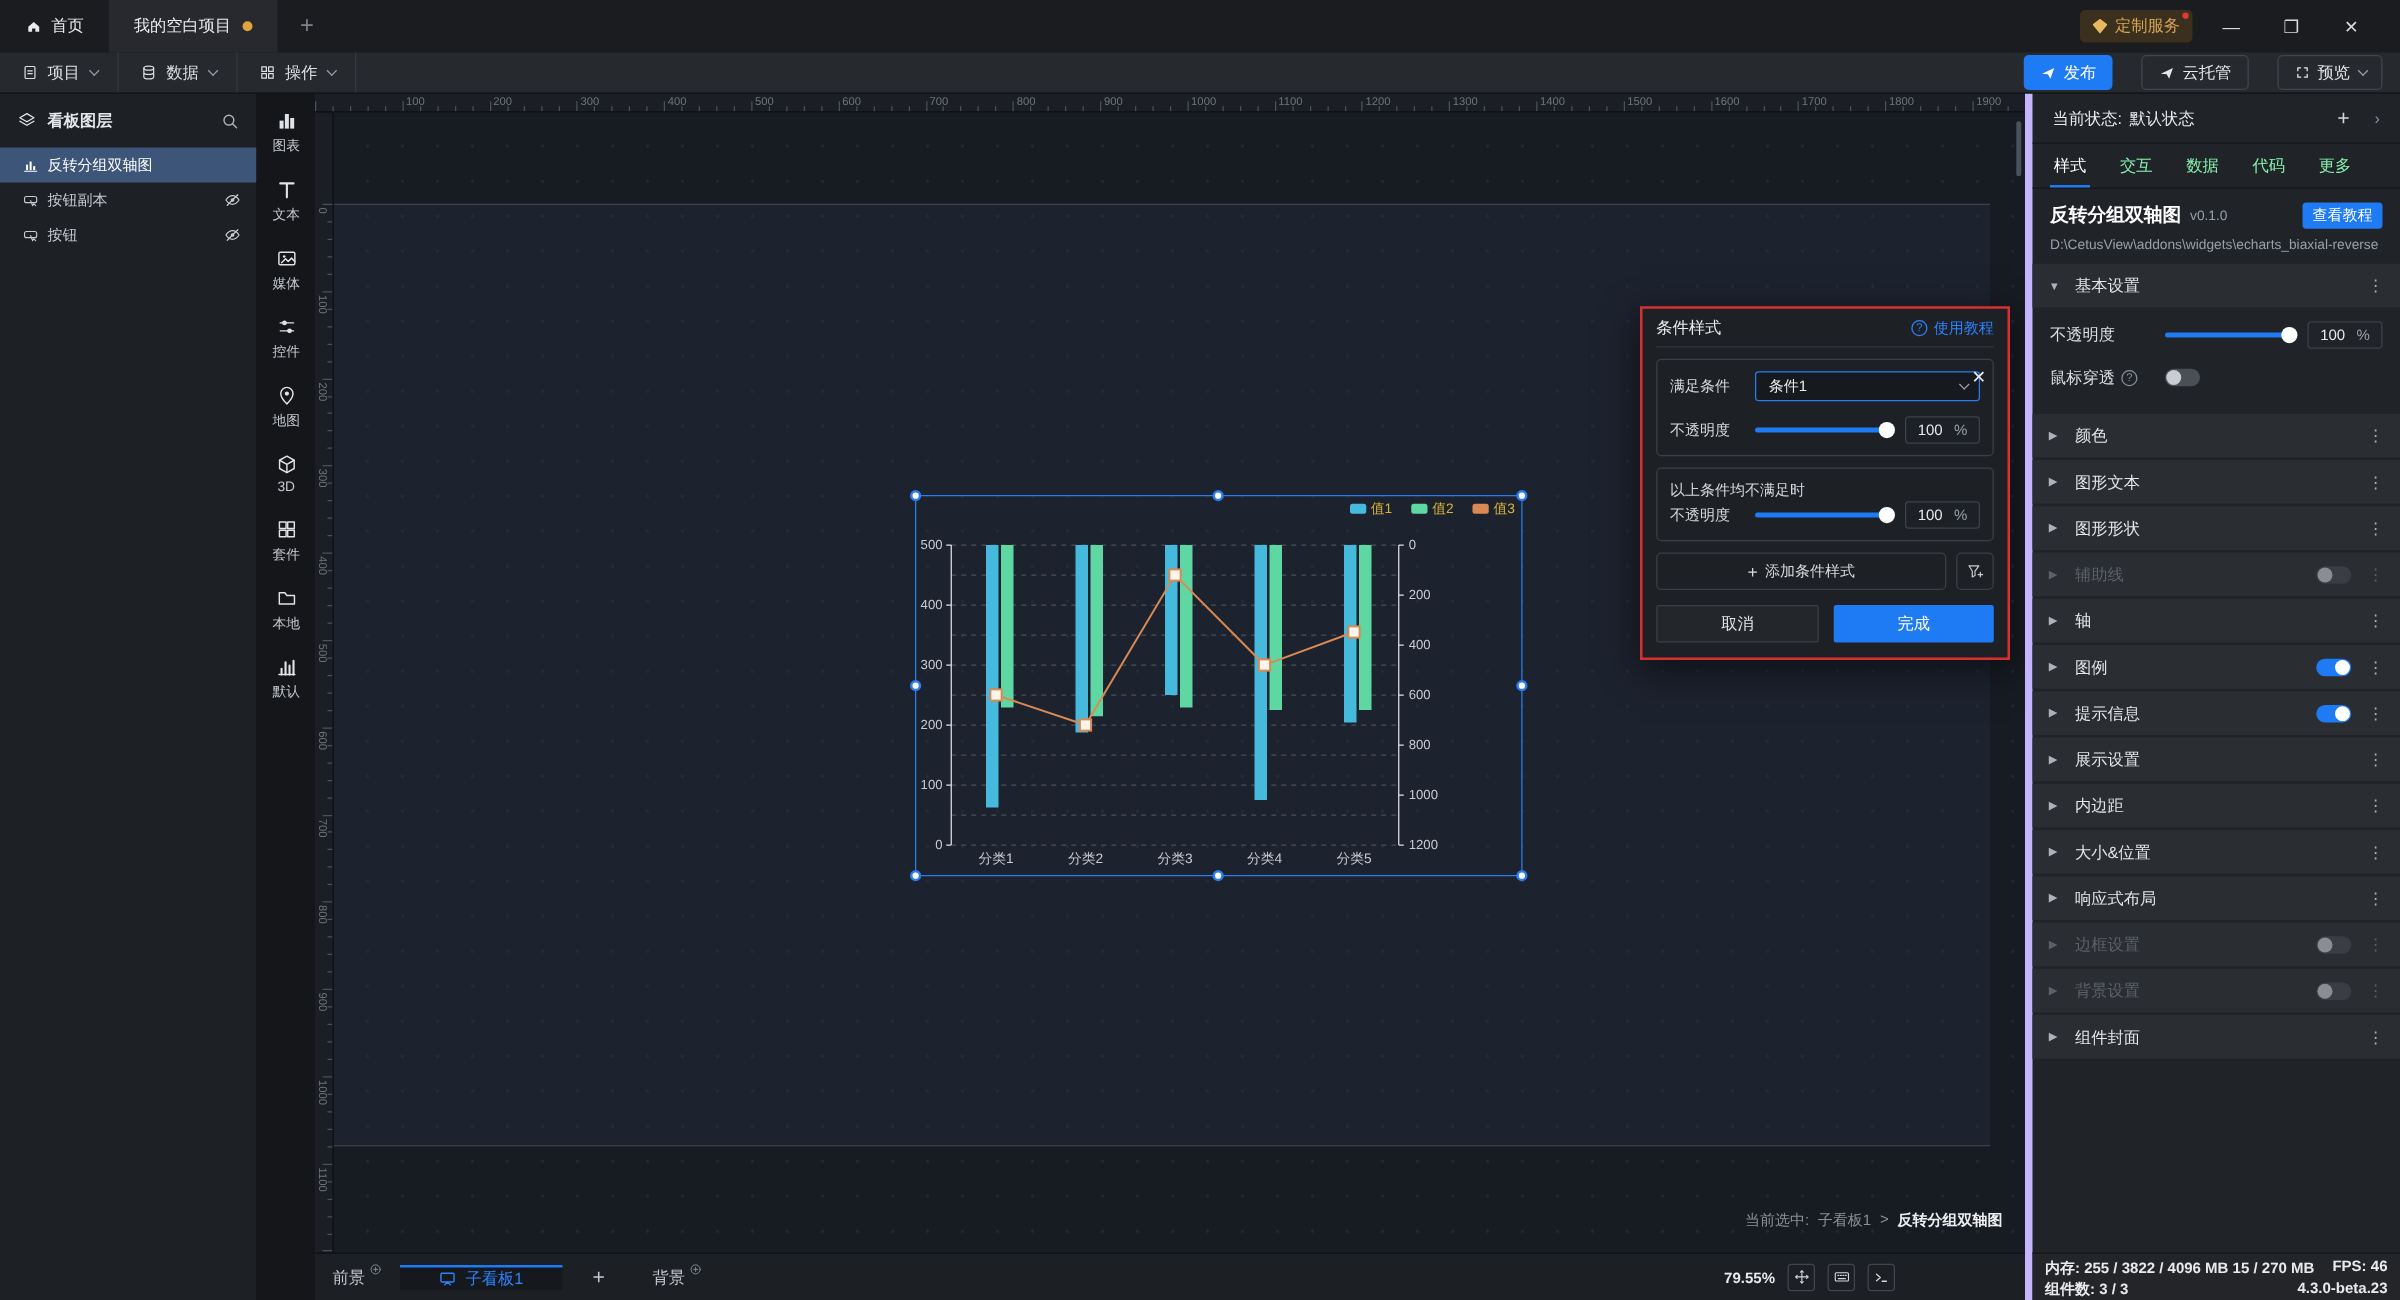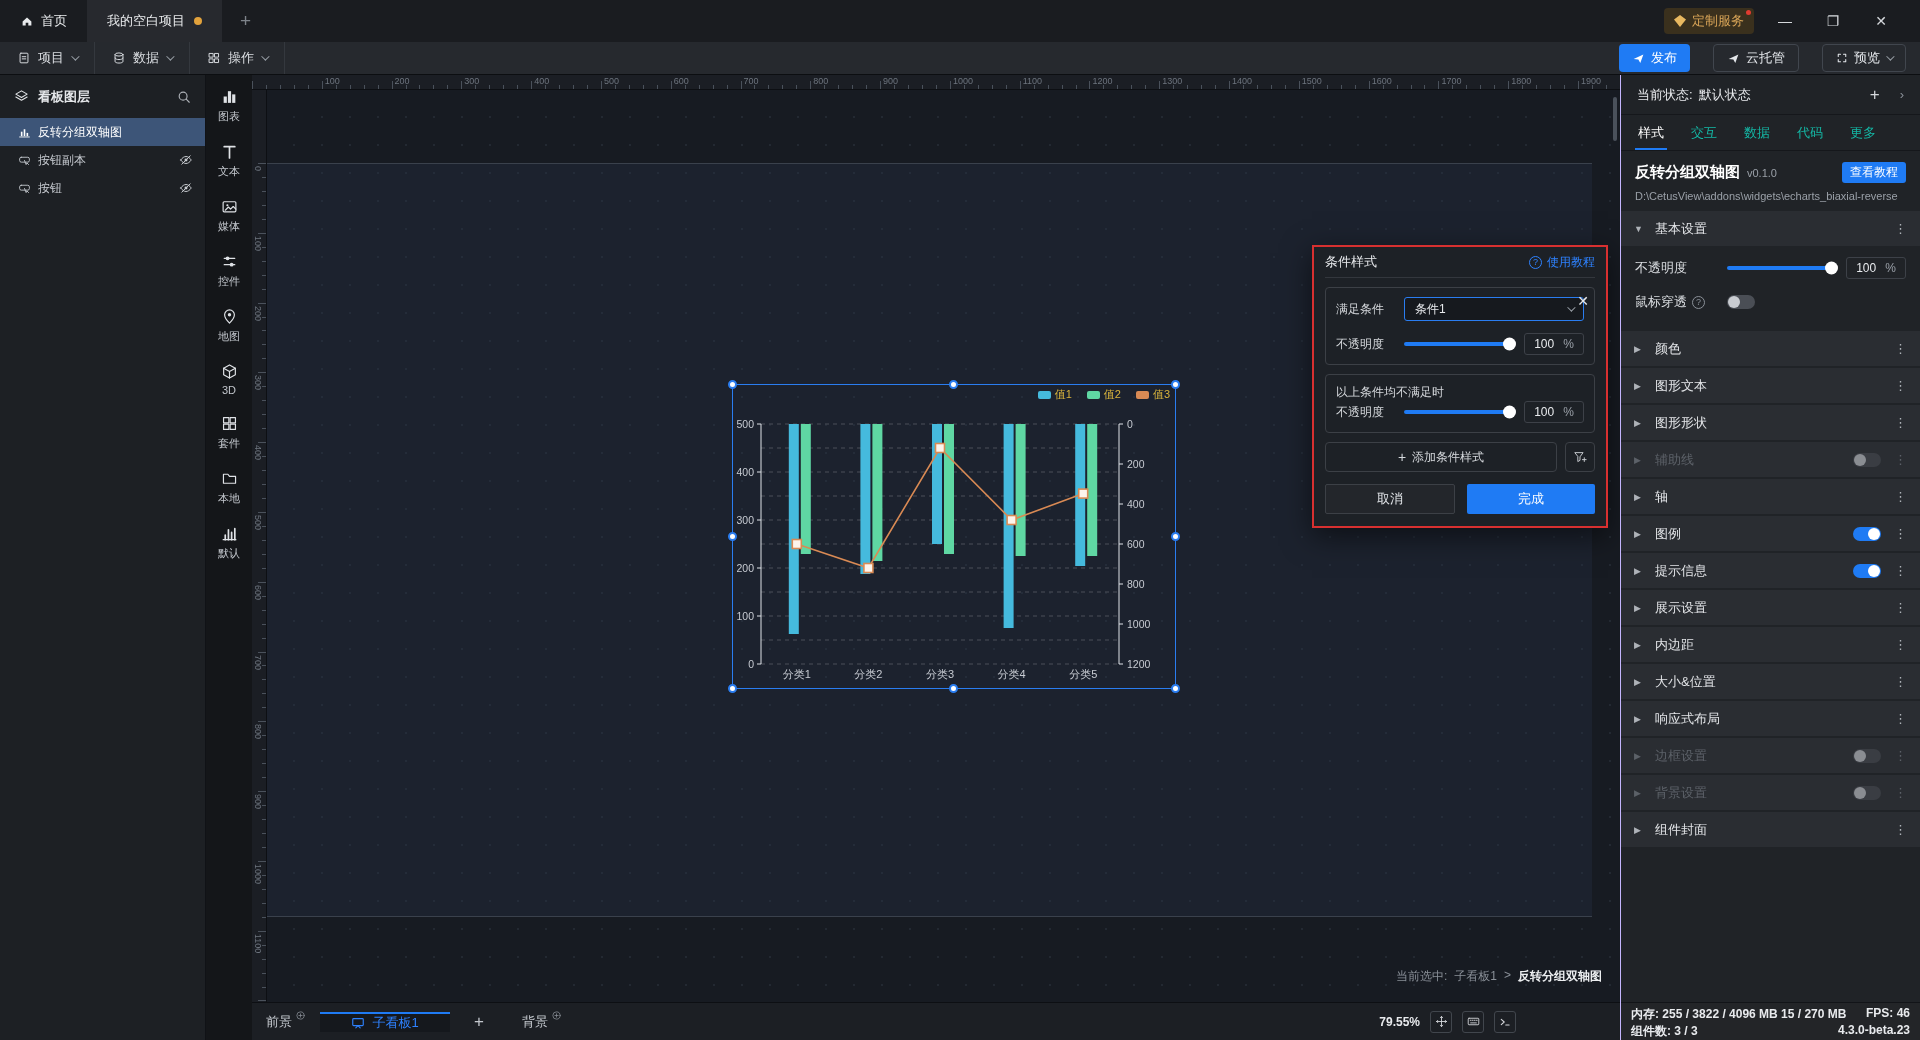--- a/index.html
+++ b/index.html
@@ -46,21 +46,21 @@
 .ruler-h { position:absolute; top:0; left:0; right:0; height:15px; background:#1b1e24; border-bottom:1px solid #0d0f13; z-index:6; overflow:hidden; }
 .ruler-v { position:absolute; top:15px; left:0; width:15px; bottom:38px; background:#1b1e24; border-right:1px solid #0d0f13; z-index:5; overflow:hidden; }
 .tick-h { position:absolute; bottom:0; width:1px; background:#4a515b; }
 .tick-label-h { position:absolute; top:1px; font-size:9px; color:#6d747e; }
 .tick-v { position:absolute; right:0; height:1px; background:#4a515b; }
 .tick-label-v { position:absolute; left:1px; font-size:9px; color:#6d747e; writing-mode:vertical-rl; }
 .dashboard { position:absolute; left:0; top:88px; width:1340px; height:754px; background:rgba(41,54,75,0.30); border-top:1px solid #3a414c; border-bottom:1px solid #3a414c; }
 .canvas-scrollbar-v { position:absolute; right:3px; top:22px; width:4px; height:44px; background:#4a515b; border-radius:2px; z-index:6; }
 
 
-.chart-widget { position:absolute; left:480px; top:309px; width:444px; height:305px; border:1px solid #2a7df0; z-index:3; }
+.chart-widget { position:absolute; left:480px; top:321px; width:486px; height:305px; border:1px solid #2a7df0; z-index:3; }
 .handle { position:absolute; width:9px; height:9px; background:#fff; border:2px solid #2a7df0; border-radius:50%; }
 .chart-legend { position:absolute; top:2px; right:5px; display:flex; gap:15px; align-items:center; z-index:2; }
 .legend-item { display:flex; gap:4px; align-items:center; font-size:11px; }
 .legend-swatch { width:13px; height:8px; border-radius:2px; }
 
 
 .dialog { position:absolute; left:1060px; top:170px; width:296px; height:283px; background:#1d2126; border:2px solid #d83030; box-shadow:0 8px 28px rgba(0,0,0,.55); z-index:10; padding:0 11px; }
 .dlg-header { height:31px; display:flex; align-items:center; justify-content:space-between; border-bottom:1px solid #33373d; color:#e8eaed; font-size:13px; }
 .dlg-link { color:#2e82ff; display:flex; gap:5px; align-items:center; font-size:12px; }
 .info-i { width:13px; height:13px; border:1px solid #2e82ff; border-radius:50%; font-size:9px; display:flex; align-items:center; justify-content:center; }
@@ -89,26 +89,26 @@
 .canvas-bottombar { position:absolute; left:0; right:0; bottom:0; height:38px; background:#1c1f24; border-top:1px solid #0d0f13; display:flex; align-items:center; z-index:7; }
 .cb-item { display:flex; align-items:center; padding:0 14px; color:#c3c7cd; gap:3px; font-size:13px; }
 .cb-sup { color:#8a9098; transform:translateY(-6px); display:flex; }
 .cb-tab-active { display:flex; align-items:center; gap:7px; justify-content:center; width:130px; background:#15181d; border-top:2px solid #1f7bf4; color:#2e82ff; font-size:13px; }
 .cb-add { padding:0 24px; color:#c3c7cd; font-size:17px; display:flex; align-items:center; }
 .cb-right { margin-left:auto; display:flex; align-items:center; gap:10px; padding-right:104px; }
 .zoom-label { font-weight:bold; color:#e8eaed; font-size:12px; }
 .cb-icon-btn { width:22px; height:22px; border:1px solid #41464d; border-radius:3px; display:flex; align-items:center; justify-content:center; color:#d5d8dc; }
 
 
-.right-panel { position:absolute; right:0; top:75px; bottom:0; width:300px; background:#202327; border-left:1px solid #c4b5fd; }
+.right-panel { position:absolute; right:0; top:75px; bottom:0; width:300px; background:#202327; border-left:6px solid #c4b5fd; }
 .rp-state { height:40px; display:flex; align-items:center; padding:0 16px; gap:6px; color:#e8eaed; font-size:13px; border-bottom:1px solid #15171b; }
 .rp-state-plus { margin-left:auto; font-size:17px; color:#d5d8dc; }
 .rp-state-arrow { color:#8a9098; font-size:13px; margin-left:14px; }
 .rp-tabs { height:36px; display:flex; gap:27px; padding:0 17px; border-bottom:1px solid #15171b; align-items:stretch; }
-.rp-tab { color:#14b8a6; font-size:13px; position:relative; display:flex; align-items:center; }
+.rp-tab { color:#86efac; font-size:13px; position:relative; display:flex; align-items:center; }
 .rp-tab.active { color:#fff; }
 .rp-tab.active::after { content:""; position:absolute; bottom:0; left:-3px; right:-3px; height:2px; background:#1f7bf4; }
 .rp-widget-info { padding:11px 14px 7px; }
 .rp-widget-title-row { display:flex; align-items:center; gap:7px; }
 .rp-widget-title { color:#fff; font-size:15px; font-weight:bold; }
 .rp-widget-ver { color:#9aa0a8; font-size:11px; }
 .rp-tutorial { margin-left:auto; background:#1f7bf4; color:#fff; font-size:12px; padding:2px 8px; border-radius:3px; }
 .rp-widget-path { margin-top:7px; color:#9aa0a8; font-size:11px; white-space:nowrap; overflow:hidden; }
 .rp-section { height:35px; background:#2a2d32; display:flex; align-items:center; padding:0 13px; gap:10px; margin-top:2px; }
 .rp-arrow { color:#aeb2b8; font-size:9px; width:11px; }

